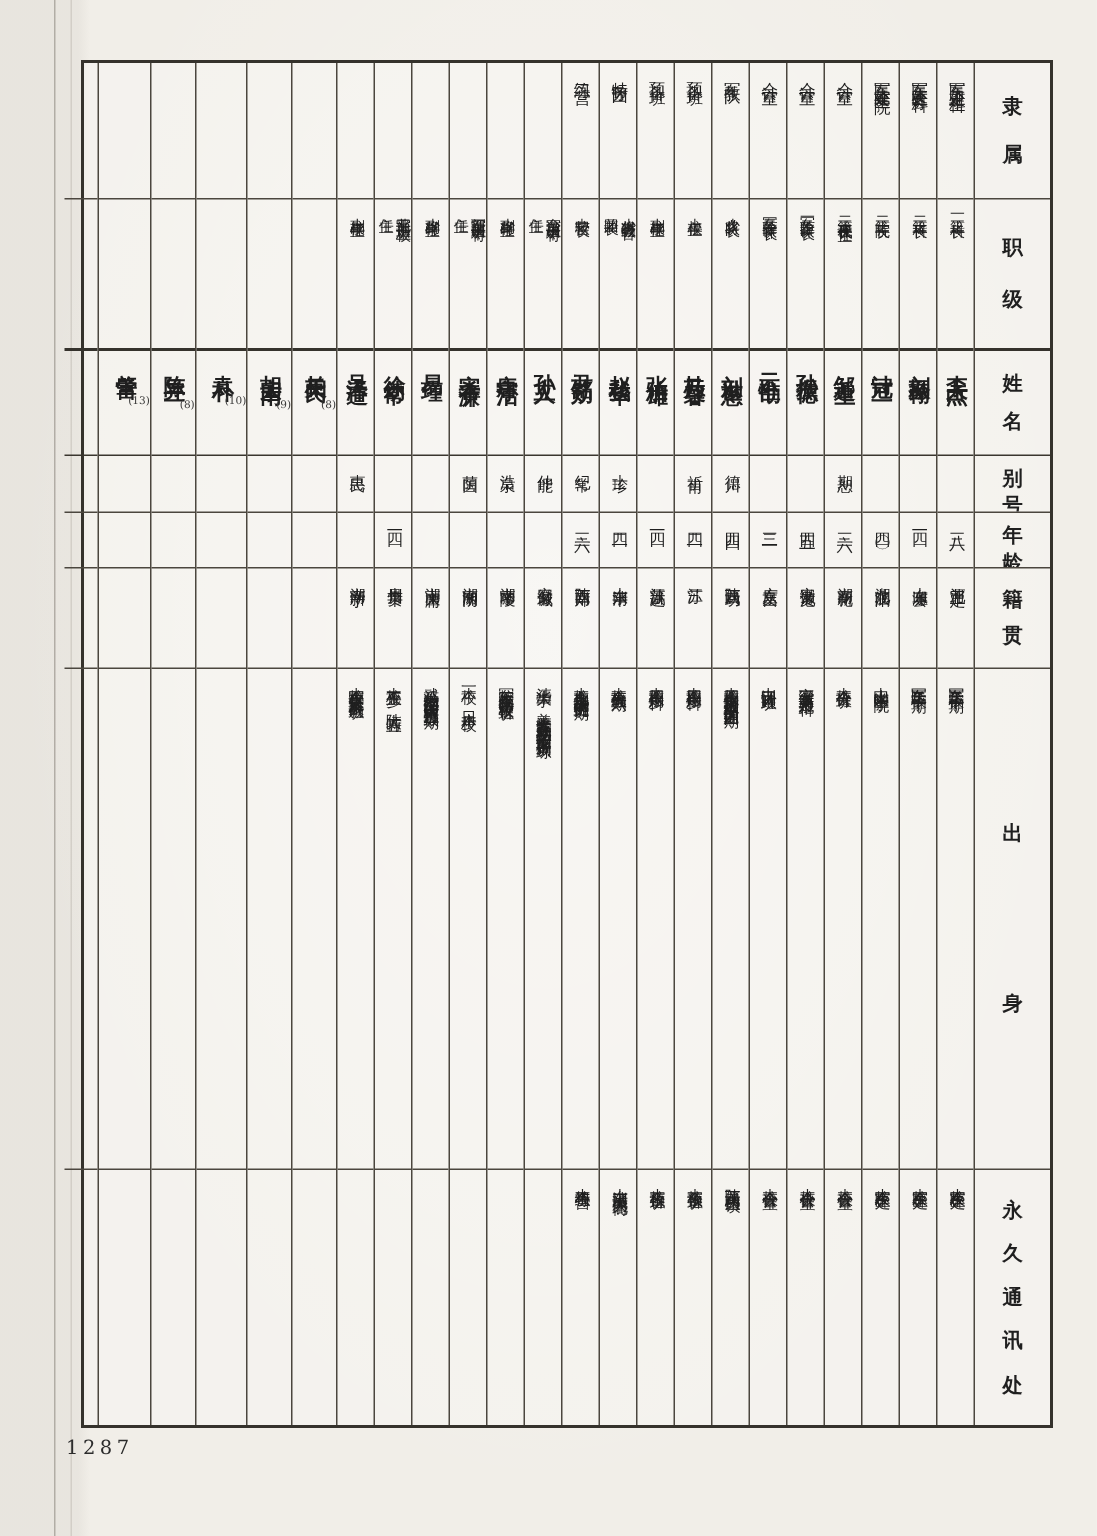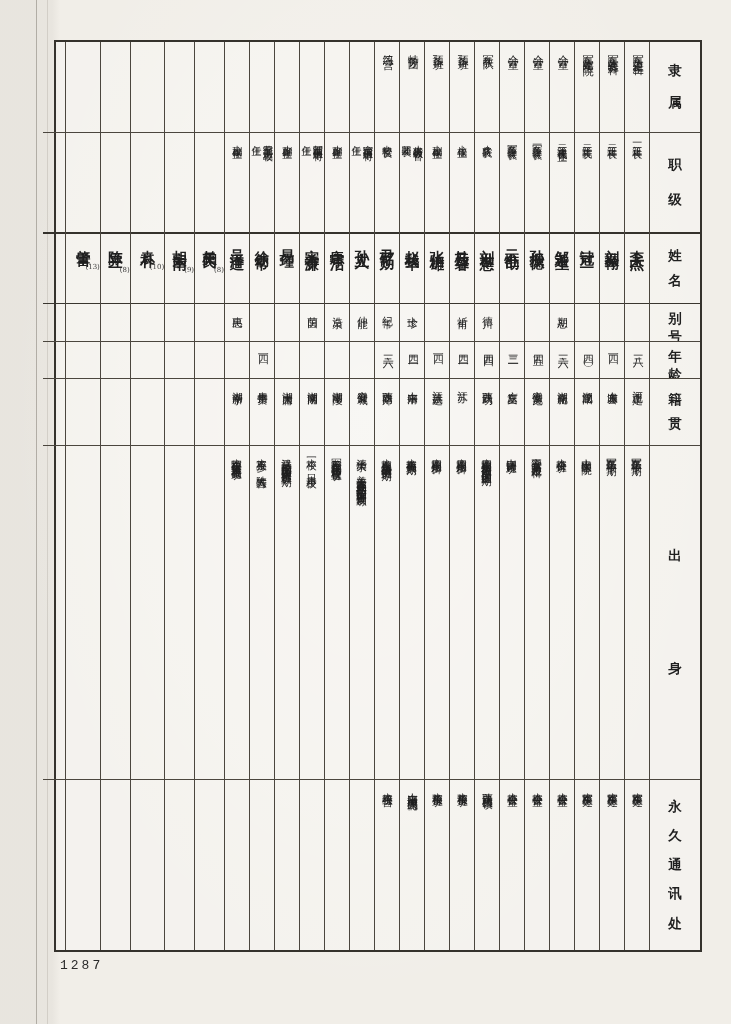--- a/index.html
+++ b/index.html
@@ -49,21 +49,21 @@
   .t-alias{font-size:10.5px;}
   .t-age{font-size:11px;}
   .t-origin{font-size:10.5px;letter-spacing:1px;}
   .t-bg{font-size:10.5px;letter-spacing:1px;line-height:1.15;}
   .t-addr{font-size:10.5px;letter-spacing:1px;}
   .note{font-size:7px;color:#3a3a3a;margin-top:19px;letter-spacing:0;padding-left:19px;}
 
   .hcell{justify-content:space-evenly;padding:6px 0;}
   .hchar{font-size:13.5px;font-weight:bold;}
 
-  .page-number{position:absolute;left:60px;top:958px;font-size:13px;letter-spacing:3px;color:#2b2b2b;font-family:Liberation Mono, monospace;}
+  .page-number{position:absolute;left:44px;top:958px;font-size:13px;letter-spacing:3px;color:#2b2b2b;}
 </style>
 </head>
 <body>
 
 <div class="page">
   <div class="edge-line" style="left:36px;"></div>
   <div class="edge-line l2" style="left:47px;"></div>
 
   <div class="roster">
       <div class="col header-col">

